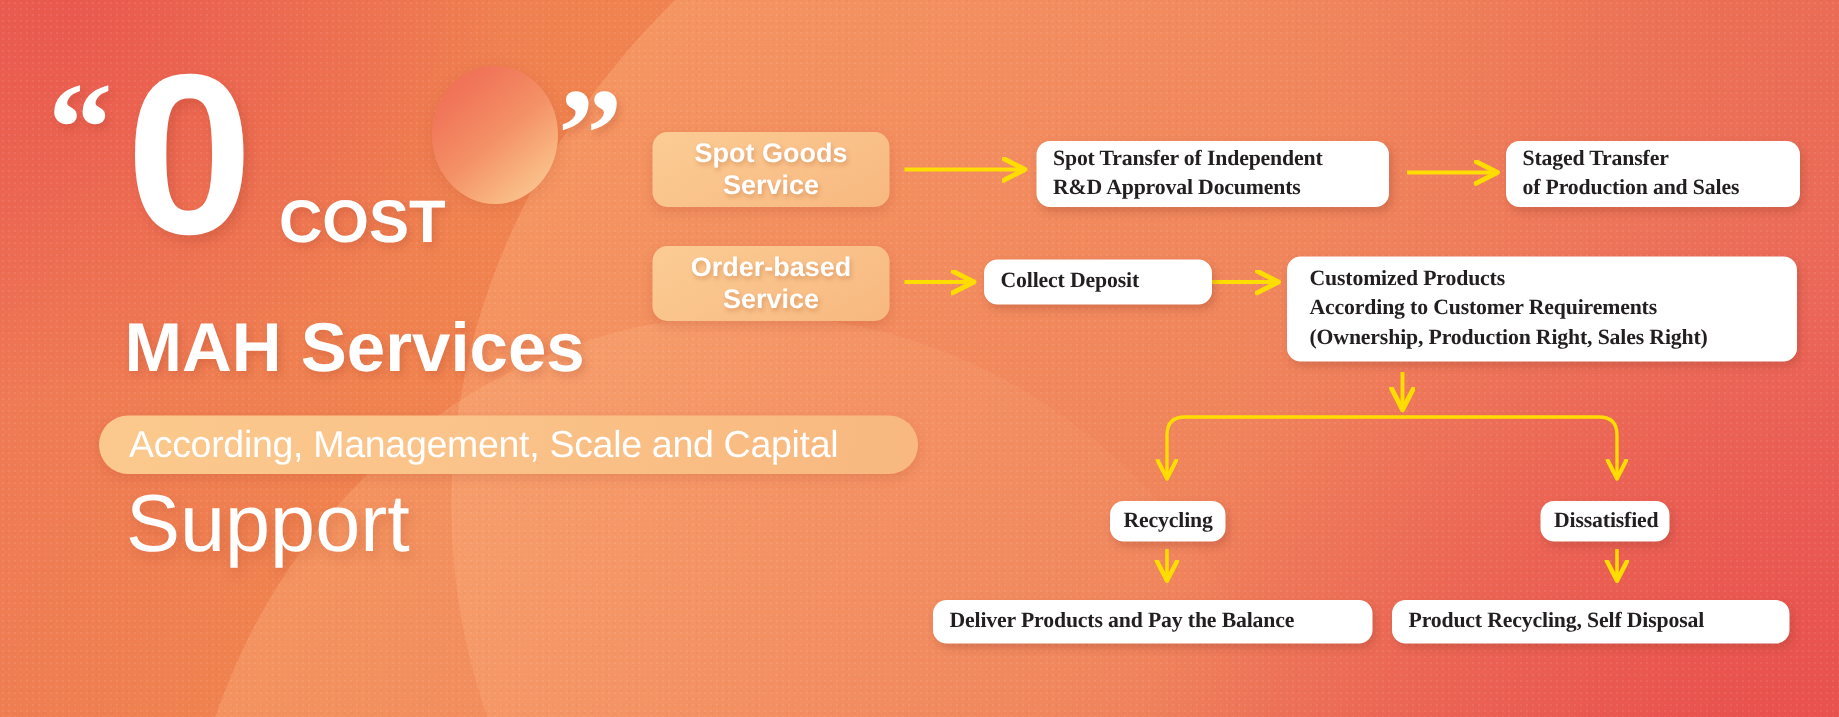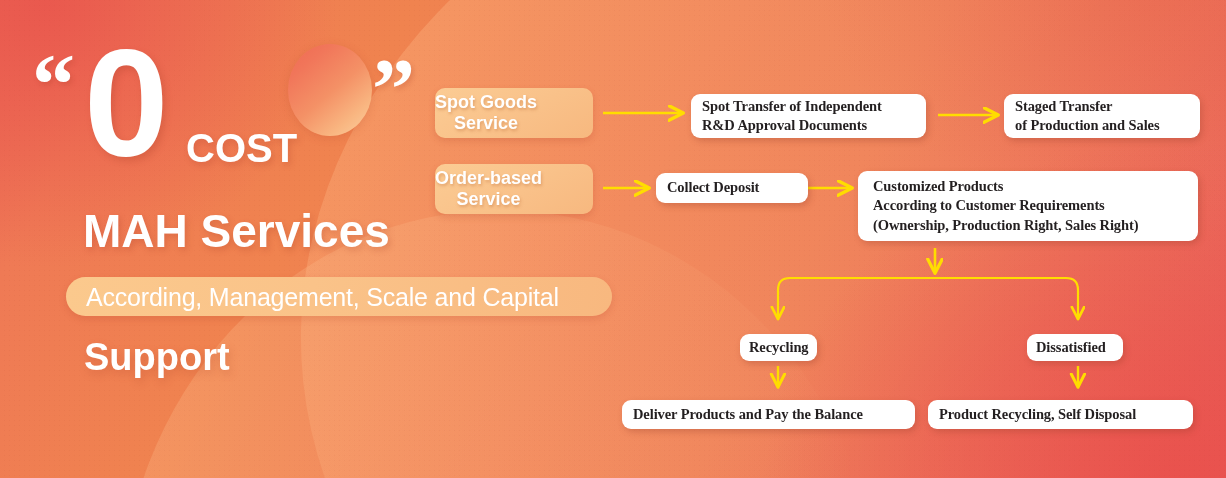--- a/index.html
+++ b/index.html
@@ -160,39 +160,39 @@
     font-size: 25px;
     font-weight: normal;
     color: #ffffff;
     white-space: nowrap;
     letter-spacing: -0.2px;
   }
 
   .support {
     position: absolute;
     left: 84px;
-    top: 338px;
-    font-size: 38px;
-    font-weight: bold;
+    top: 322px;
+    font-size: 54px;
+    font-weight: normal;
     color: #ffffff;
     line-height: 1;
     text-shadow: 2px 4px 8px rgba(170,60,40,0.26);
   }
 
   
   .svc-pill {
     position: absolute;
     width: 158px;
     height: 50px;
     border-radius: 10px;
     background: linear-gradient(150deg, #fbcc94 0%, #f9c189 55%, #f7b87f 100%);
     box-shadow: 0 3px 7px rgba(170,60,40,0.20);
     display: flex;
     align-items: center;
-    justify-content: flex-start;
+    justify-content: center;
   }
   .svc-pill-text {
     text-align: center;
     color: #ffffff;
     font-size: 18px;
     font-weight: bold;
     line-height: 1.18;
     text-shadow: 1px 2px 3px rgba(190,110,60,0.42);
     white-space: pre-line;
   }
@@ -217,21 +217,21 @@
     line-height: 1.32;
     white-space: pre-line;
     letter-spacing: -0.1px;
   }
 
   #node-spot-transfer { left: 691px; top: 94px; width: 235px; height: 44px; padding-left: 11px; }
   #node-staged        { left: 1004px; top: 94px; width: 196px; height: 44px; padding-left: 11px; }
   #node-deposit       { left: 656px; top: 173px; width: 152px; height: 30px; padding-left: 11px; }
   #node-custom        { left: 858px; top: 171px; width: 340px; height: 70px; padding-left: 15px; }
   #node-satisfied     { left: 740px; top: 334px; width: 77px; height: 27px; padding-left: 9px; }
-  #node-dissatisfied  { left: 1027px; top: 334px; width: 96px; height: 27px; padding-left: 9px; }
+  #node-dissatisfied  { left: 1027px; top: 334px; width: 86px; height: 27px; padding-left: 9px; }
   #node-deliver       { left: 622px; top: 400px; width: 293px; height: 29px; padding-left: 11px; }
   #node-recycle       { left: 928px; top: 400px; width: 265px; height: 29px; padding-left: 11px; }
 
   
   #arrows {
     position: absolute;
     left: 0; top: 0;
     width: 1226px; height: 478px;
     pointer-events: none;
   }

